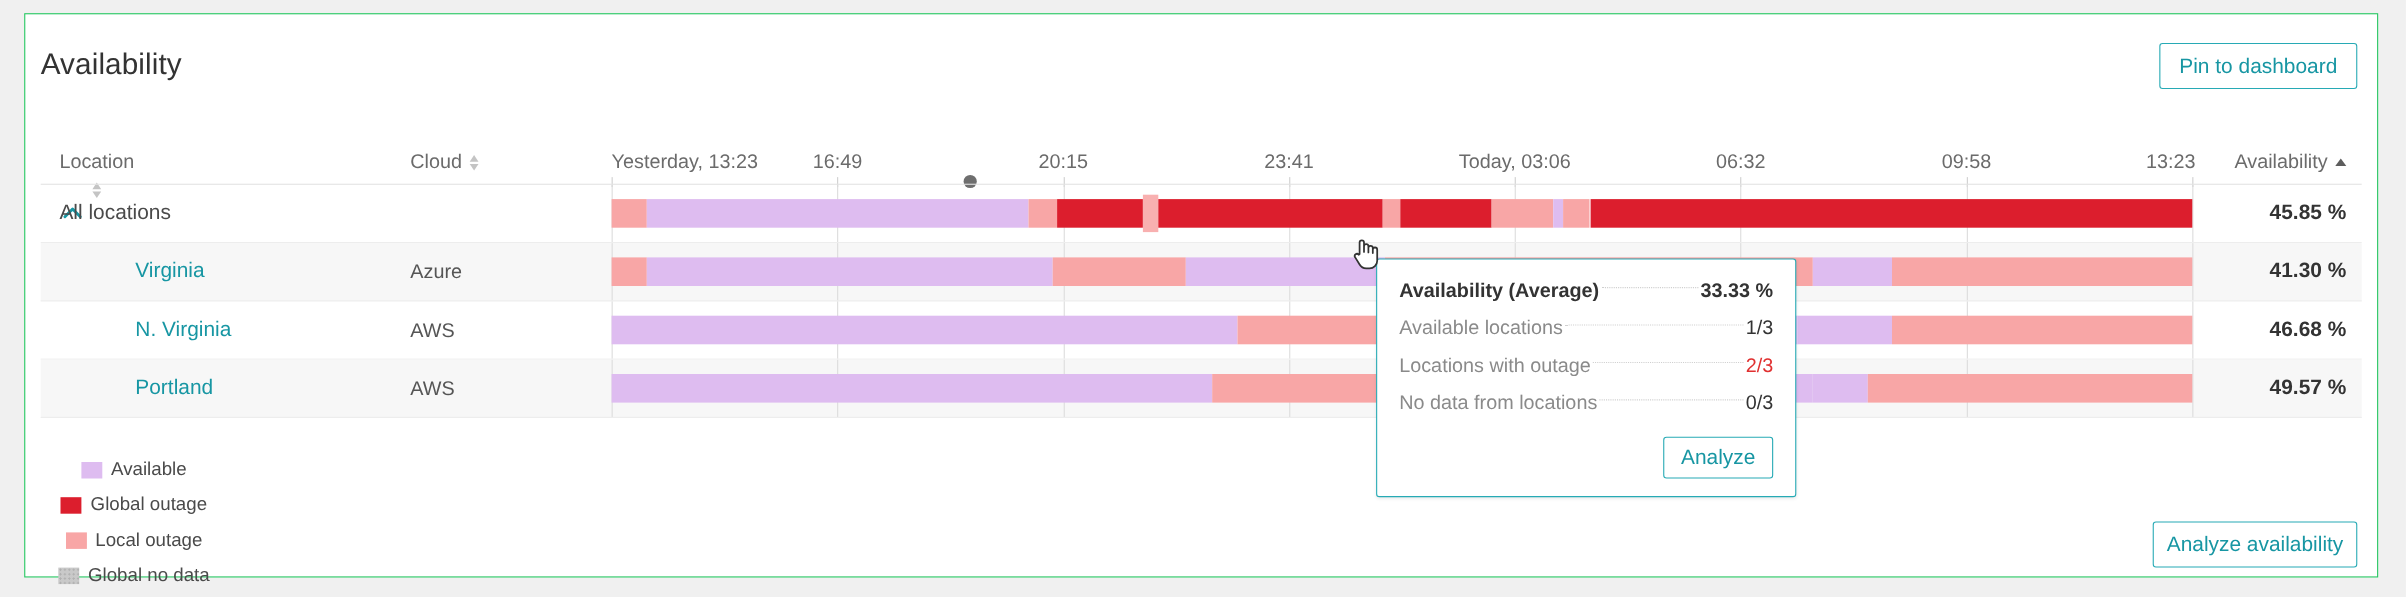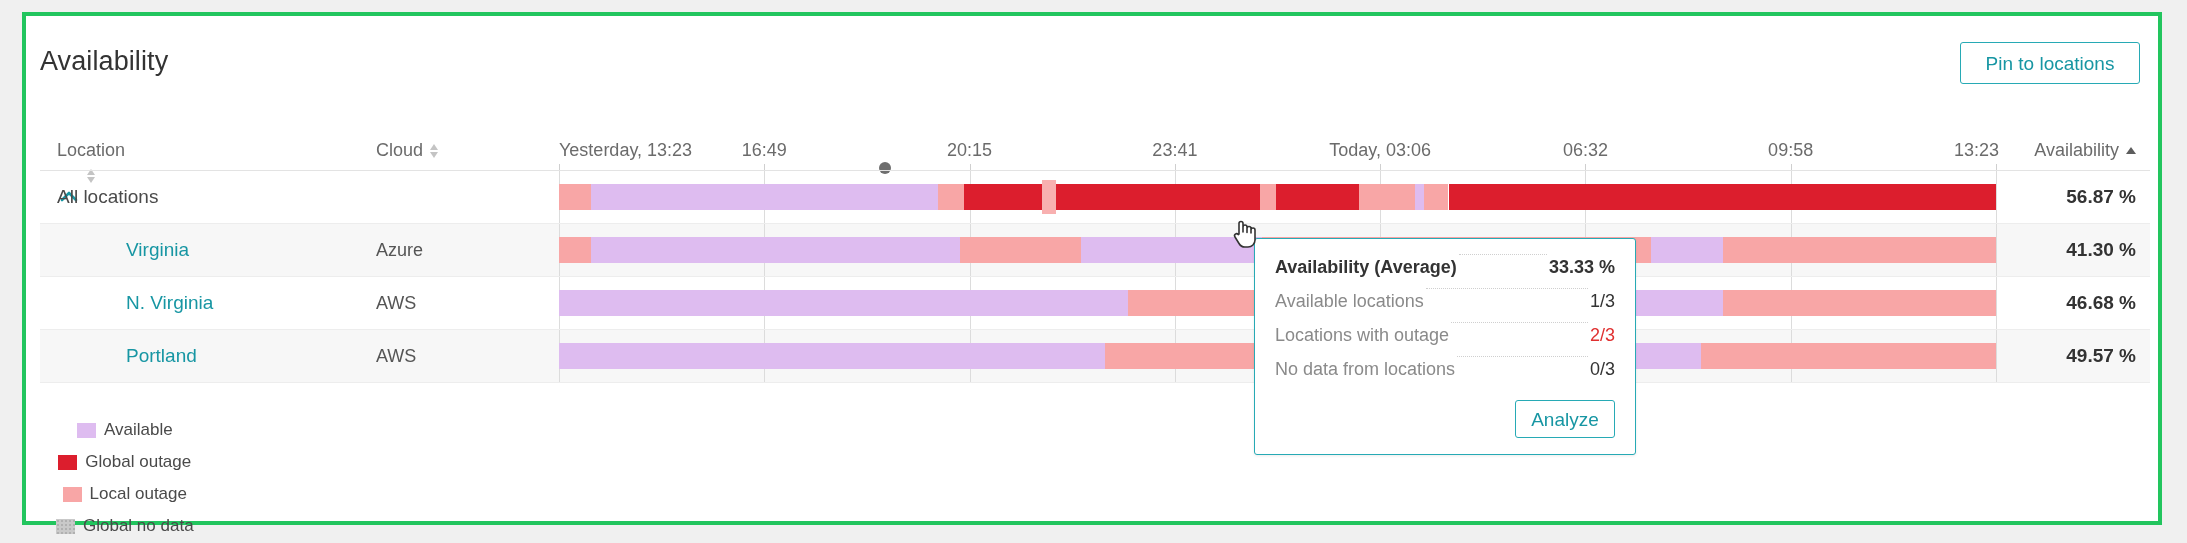--- a/index.html
+++ b/index.html
@@ -13,21 +13,21 @@
     width: 2187px;
     height: 543px;
     background: #f0f0f0;
     overflow: hidden;
   }
   .card {
     position: absolute;
     left: 22px; top: 12px;
     width: 2140px; height: 513px;
     background: #ffffff;
-    border: 4px solid #22c55e;
+    border: 1px solid #22c55e;
     box-sizing: border-box;
   }
 
   
   .card-header {
     position: absolute;
     left: 0; top: 0; width: 100%; height: 86px;
   }
   .page-title {
     position: absolute;
@@ -259,21 +259,21 @@
     box-shadow: 0 1px 3px rgba(0,0,0,.08);
   }
   .tt-title {
     font-size: 19px;
     color: #4a4a4a;
     margin-bottom: 13px;
     white-space: nowrap;
   }
   .tt-row {
     display: flex;
-    align-items: flex-start;
+    align-items: center;
     font-size: 18px;
     margin-bottom: 13px;
     white-space: nowrap;
   }
   .tt-row .k { color: #8a8a8a; }
   .tt-row.strong .k { color: #333333; font-weight: 700; }
   .tt-row .dots {
     flex: 1 1 auto;
     margin: 0 2px;
     border-bottom: 1px dotted #cfcfcf;
@@ -304,21 +304,21 @@
   }
 </style>
 </head>
 <body>
 
 <div id="root">
   <div class="card">
 
     <div class="card-header">
       <div class="page-title">Availability</div>
-      <div class="btn-outline" id="pin-dashboard-button">Pin to locations</div>
+      <div class="btn-outline" id="pin-dashboard-button">Pin to dashboard</div>
     </div>
 
     <div class="table">
 
       <div class="thead">
         <div class="col-head" id="col-location">
           <span>Location</span>
           <span class="sort-icon">
               <i class="up"></i>
               <i class="dn"></i>
@@ -381,21 +381,21 @@
                 <div class="seg hovered" style="left: 482.832px; width: 14.37px; background: rgb(248, 176, 176);"></div>
                 <div class="seg" style="left: 497.202px; width: 204.054px; background: rgb(220, 30, 45);"></div>
                 <div class="seg" style="left: 701.256px; width: 15.807px; background: rgb(248, 166, 166);"></div>
                 <div class="seg" style="left: 717.063px; width: 83.346px; background: rgb(220, 30, 45);"></div>
                 <div class="seg" style="left: 800.409px; width: 56.043px; background: rgb(248, 166, 166);"></div>
                 <div class="seg" style="left: 856.452px; width: 8.622px; background: rgb(222, 188, 240);"></div>
                 <div class="seg" style="left: 865.074px; width: 24.429px; background: rgb(248, 166, 166);"></div>
                 <div class="seg" style="left: 889.503px; width: 547.497px; background: rgb(220, 30, 45);"></div>
               </div>
             </div>
-            <div class="row-value">56.87 %</div>
+            <div class="row-value">45.85 %</div>
           </div>
           <div class="row alt">
             <div class="row-label child">Virginia</div>
             <div class="row-cloud">Azure</div>
             <div class="timeline-col">
               <div class="gridline" style="left: 0px;"></div>
               <div class="gridline" style="left: 205.347px;"></div>
               <div class="gridline" style="left: 410.551px;"></div>
               <div class="gridline" style="left: 615.898px;"></div>
               <div class="gridline" style="left: 821.102px;"></div>
@@ -478,20 +478,21 @@
         <div class="legend-item">
           <span class="swatch dotted-dark"></span>
           <span>Global no data</span>
         </div>
         <div class="legend-item">
           <span class="swatch dotted-light"></span>
           <span>Local no data</span>
         </div>
       </div>
 
+    <div class="btn-outline" id="analyze-availability-button">Analyze availability</div>
 
     <div class="tooltip">
       <div id="tt-rows">
           <div class="tt-row strong">
             <span class="k">Availability (Average)</span>
             <span class="dots"></span>
             <span class="v">33.33 %</span>
           </div>
           <div class="tt-row">
             <span class="k">Available locations</span>

